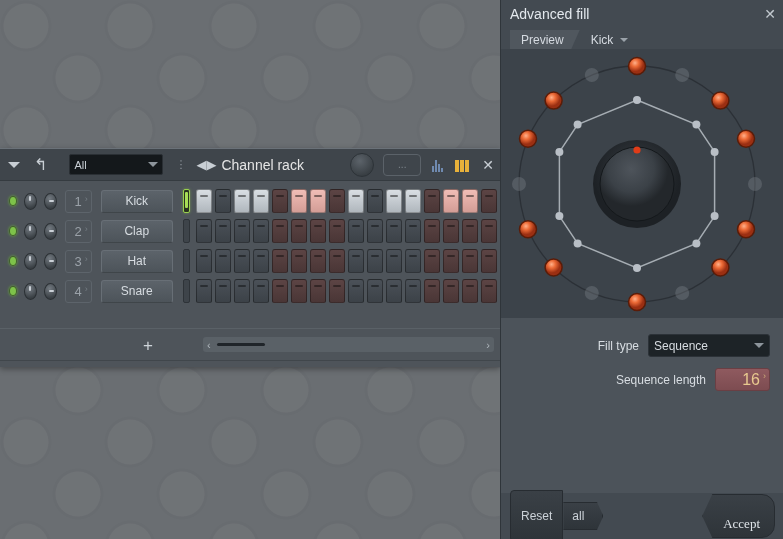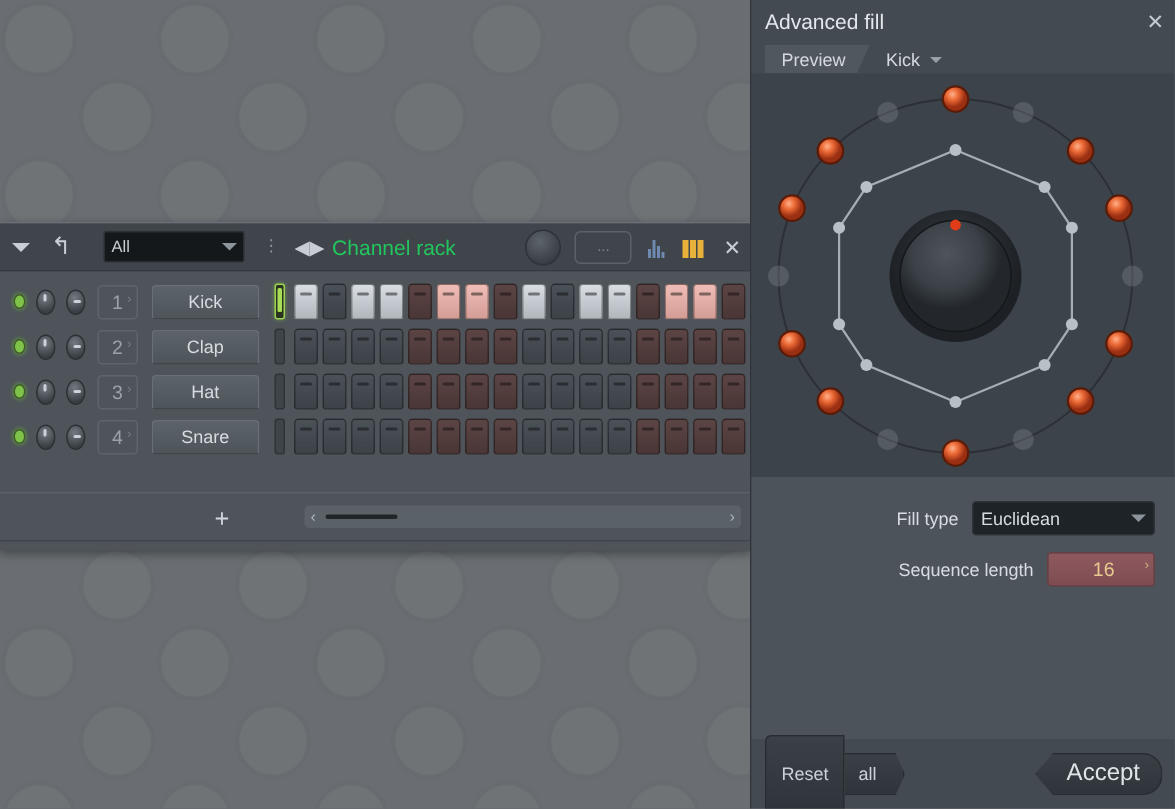--- a/index.html
+++ b/index.html
@@ -42,21 +42,21 @@
     width:84px;height:19px;background:#14181b;border:1px solid #2a2f34;border-radius:2px;
     color:#c9cfd5;font-size:11px;display:flex;align-items:center;padding:0 4px;
     justify-content:space-between;cursor:pointer;
   }
   .cr-filter .cap{
     width:0;height:0;border-left:5px solid transparent;border-right:5px solid transparent;
     border-top:5px solid #8d959c;
   }
   .cr-dots{color:#8d959c;font-size:11px;letter-spacing:0;margin:0 10px 0 12px;line-height:.8;cursor:pointer;}
   .cr-speaker{color:#c8ced4;font-size:13px;margin-right:5px;}
-  .cr-title{color:#22c55e;font-size:14px;font-weight:400;white-space:nowrap;}
+  .cr-title{color:#e5e5e5;font-size:14px;font-weight:400;white-space:nowrap;}
   .cr-spacer{flex:1;}
   .cr-knob{
     width:22px;height:22px;border-radius:50%;
     background:radial-gradient(circle at 40% 32%,#5c636a,#3a4045 70%,#2c3135);
     border:1px solid #2d3338;cursor:pointer;
   }
   .cr-pill{
     width:36px;height:20px;border:1px solid #5b6269;border-radius:4px;
     margin-left:9px;color:#7e868d;font-size:10px;display:flex;align-items:center;
     justify-content:center;cursor:pointer;
@@ -179,39 +179,40 @@
   .af-params{flex:1;background:#4c535a;padding:16px 14px 0 0;}
   .prow{display:flex;align-items:center;justify-content:flex-end;margin-bottom:11px;}
   .plabel{color:#d8dde2;font-size:12px;margin-right:9px;}
   .pselect{
     width:110px;height:21px;background:#1d2327;border:1px solid #2c3238;border-radius:3px;
     color:#d7dce1;font-size:12px;display:flex;align-items:center;padding:0 5px;justify-content:space-between;cursor:pointer;
   }
   .pselect .cap{width:0;height:0;border-left:5px solid transparent;border-right:5px solid transparent;border-top:5px solid #8d959c;}
   .pnum{
     width:44px;height:21px;background:linear-gradient(#8f5a5f,#7d4c51);border:1px solid #6a3f44;border-radius:3px;
-    color:#e8c98f;font-size:13px;display:flex;align-items:center;justify-content:flex-end;
-    padding-right:26px;cursor:pointer;position:relative;
+    color:#e8c98f;font-size:16px;display:flex;align-items:center;justify-content:flex-end;
+    padding-right:9px;cursor:pointer;position:relative;
   }
   .pnum::after{content:"›";position:absolute;right:3px;top:2px;font-size:9px;color:#cfae7c;}
   .af-bottom{height:46px;background:#434a51;display:flex;align-items:center;padding:0 9px;}
   .reset{
     height:26px;padding:12px 10px;background:linear-gradient(#3a4046,#2e3439);border:1px solid #272c31;
     border-radius:4px 0 0 4px;color:#ccd2d8;font-size:12px;display:flex;align-items:center;cursor:pointer;
   }
   .allbtn{
     height:26px;padding:0 12px 0 9px;background:linear-gradient(#3a4046,#2e3439);border:1px solid #272c31;border-left:none;
     color:#ccd2d8;font-size:12px;display:flex;align-items:center;cursor:pointer;
     clip-path:polygon(0 0,84% 0,100% 50%,84% 100%,0 100%);padding-right:18px;
   }
   .af-bspacer{flex:1;}
   .accept{
-    height:26px;padding:0 14px 0 20px;background:linear-gradient(#3a4046,#2e3439);border:1px solid #272c31;
-    border-radius:0 13px 13px 0;color:#dfe4e9;font-size:16px;display:flex;align-items:center;cursor:pointer;
+    height:26px;padding:16px 14px 0 20px;background:linear-gradient(#3a4046,#2e3439);border:1px solid #272c31;
+    border-radius:0 13px 13px 0;color:#dfe4e9;font-size:13px;display:flex;align-items:center;cursor:pointer;
     clip-path:polygon(14% 0,100% 0,100% 100%,14% 100%,0 50%);
+    font-family:Liberation Serif, serif;
   }
   svg{display:block;}
 </style>
 </head>
 <body>
 
 <div id="desktop"></div>
 
 <div id="chanrack">
 
@@ -435,21 +436,21 @@
       <circle cx="136" cy="101" r="3.6" fill="#e03c18"></circle>
     </svg>
   </div>
 
 
 
   <div class="af-params" id="params">
       <div class="prow">
         <span class="plabel">Fill type</span>
         <div class="pselect">
-         <span>Euclidean</span>
+         <span>Sequence</span>
          <span class="cap"></span>
        </div>
       </div>
       <div class="prow">
         <span class="plabel">Sequence length</span>
         <div class="pnum">16</div>
       </div>
     </div>
 
   <div class="af-bottom">

